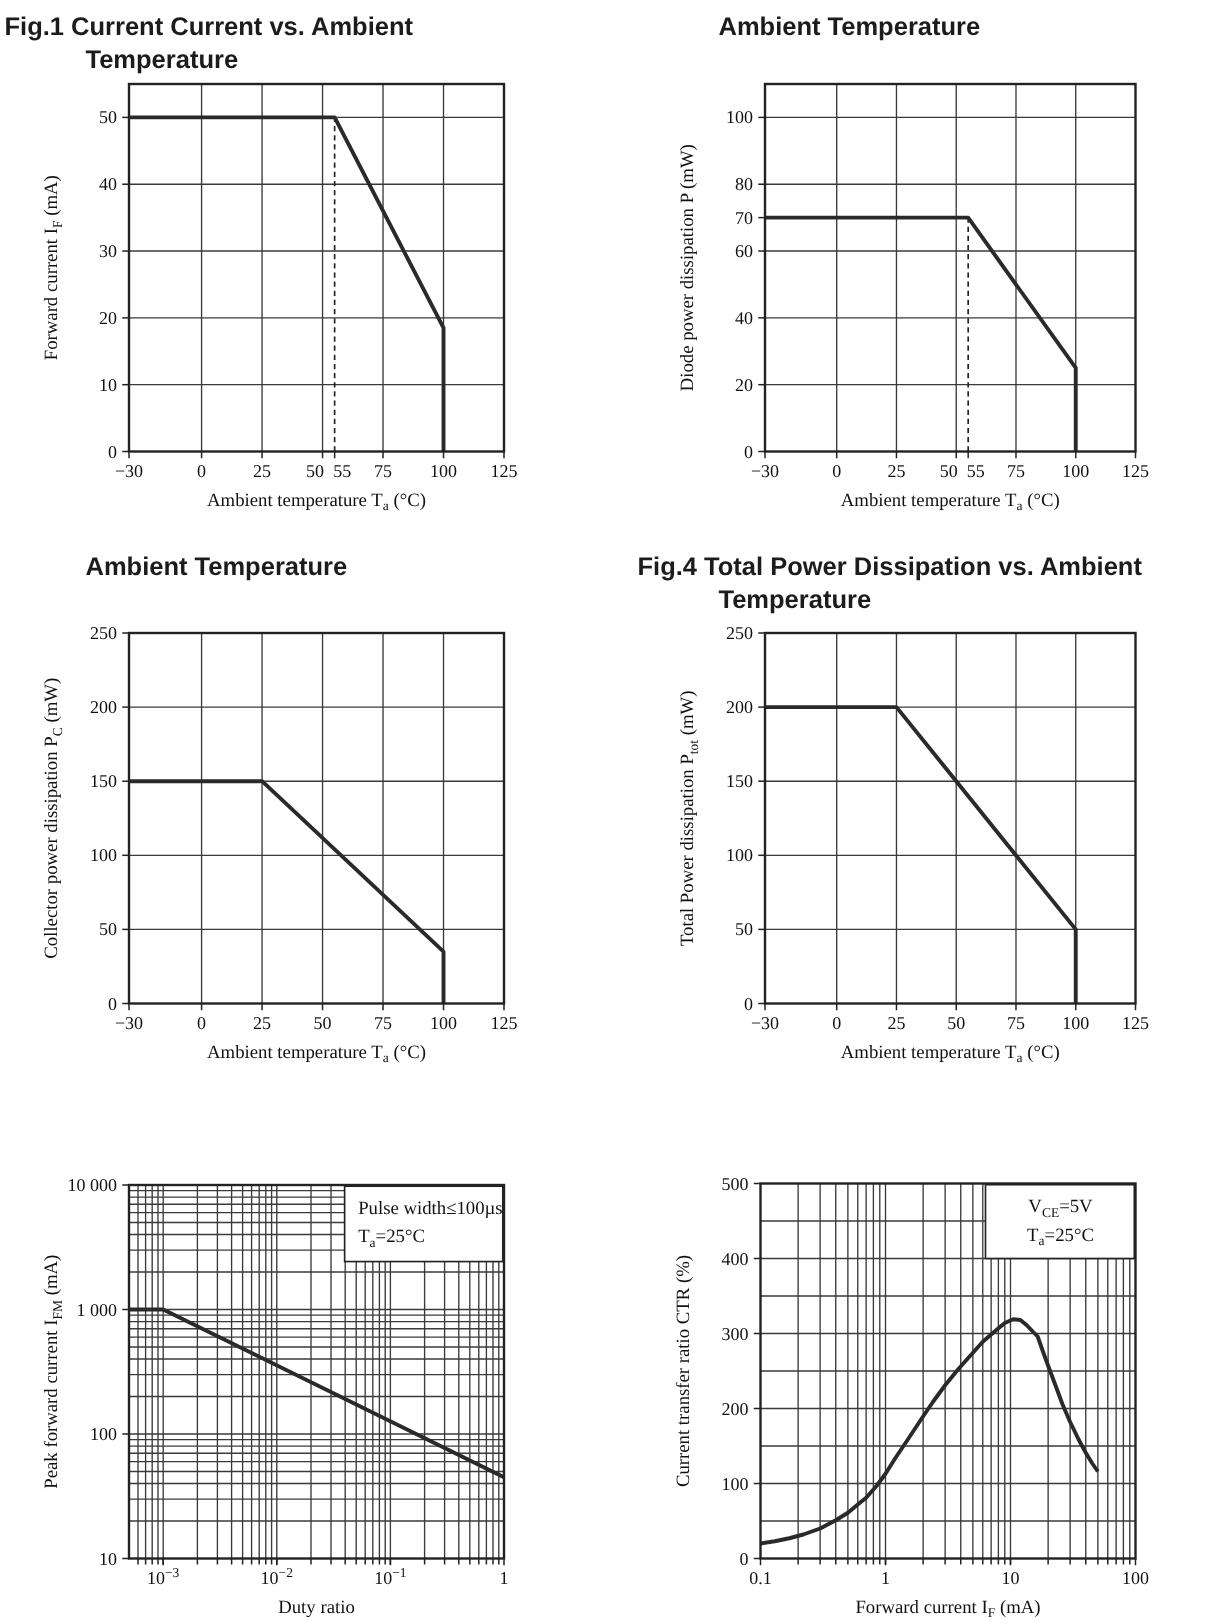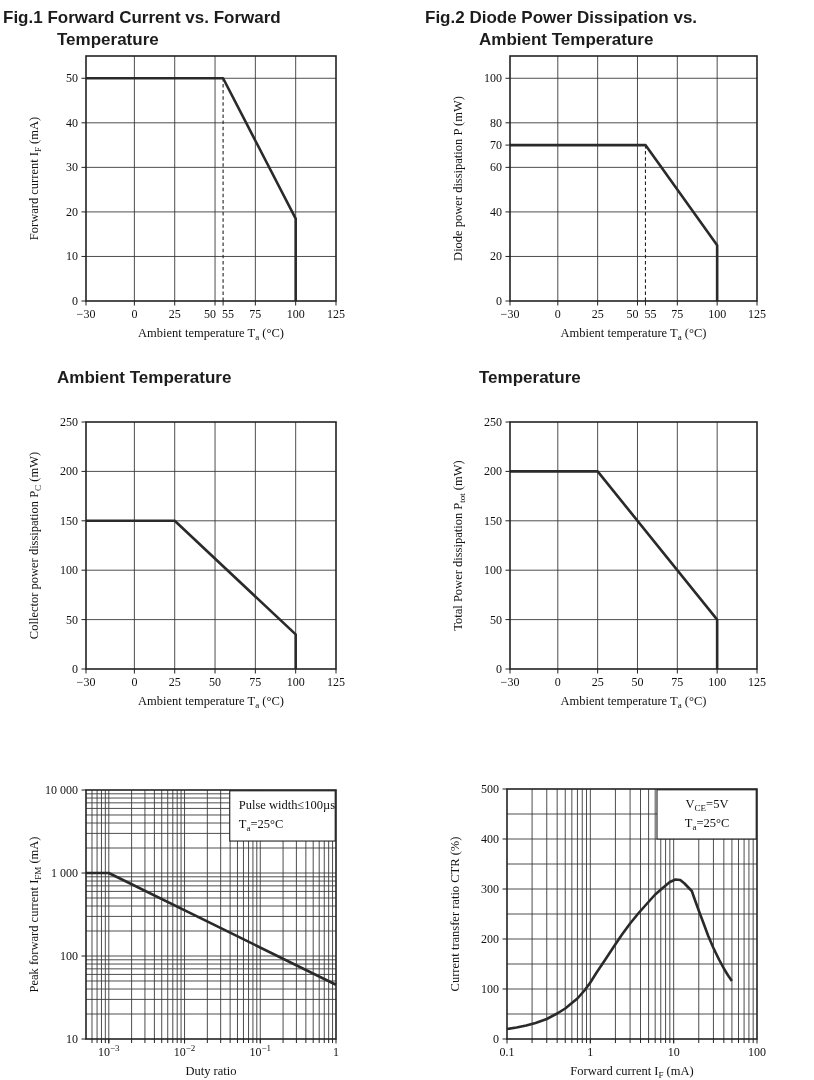--- a/index.html
+++ b/index.html
@@ -24,21 +24,21 @@
   .annBox{fill:#fff;stroke:#222;stroke-width:1.1;}
   .annText{font-family:"Liberation Serif",serif;font-size:12.5px;fill:#111;}
   .sub{font-size:9px;}
   .sup{font-size:9px;}
 </style>
 </head>
 <body>
 
 <div id="page">
   <div class="cell col0 row0" style="left:0;top:0">
-    <div class="fig-title"><span>Fig.1 Forward Current vs. Forward</span><span class="t2">Temperature</span></div>
+    <div class="fig-title"><span>Fig.1 Current Current vs. Ambient</span><span class="t2">Temperature</span></div>
     <svg class="chart" id="chart0" width="407" height="287" viewBox="0 0 407 287" style="top: 56px;">
         <line x1="134.38709677419354" y1="0" x2="134.38709677419354" y2="245" class="grid"></line>
         <line x1="174.70967741935485" y1="0" x2="174.70967741935485" y2="245" class="grid"></line>
         <line x1="215.03225806451613" y1="0" x2="215.03225806451613" y2="245" class="grid"></line>
         <line x1="255.3548387096774" y1="0" x2="255.3548387096774" y2="245" class="grid"></line>
         <line x1="295.6774193548387" y1="0" x2="295.6774193548387" y2="245" class="grid"></line>
         <line x1="86" y1="200.45454545454544" x2="336" y2="200.45454545454544" class="grid"></line>
         <line x1="86" y1="155.9090909090909" x2="336" y2="155.9090909090909" class="grid"></line>
         <line x1="86" y1="111.36363636363637" x2="336" y2="111.36363636363637" class="grid"></line>
         <line x1="86" y1="66.81818181818181" x2="336" y2="66.81818181818181" class="grid"></line>
@@ -72,21 +72,21 @@
         <text x="78" y="115.36363636363637" class="tickLabel" text-anchor="end"><tspan>30</tspan></text>
         <line x1="81.5" y1="66.81818181818181" x2="86" y2="66.81818181818181" class="tick"></line>
         <text x="78" y="70.81818181818181" class="tickLabel" text-anchor="end"><tspan>40</tspan></text>
         <line x1="81.5" y1="22.27272727272728" x2="86" y2="22.27272727272728" class="tick"></line>
         <text x="78" y="26.27272727272728" class="tickLabel" text-anchor="end"><tspan>50</tspan></text>
         <text x="211" y="281" class="axisLabel" text-anchor="middle"><tspan>Ambient temperature T</tspan><tspan dy="3" class="sub">a</tspan><tspan dy="-3"> (°C)</tspan></text>
         <text transform="translate(38,122.5) rotate(-90)" class="axisLabel" text-anchor="middle"><tspan>Forward current I</tspan><tspan dy="3" class="sub">F</tspan><tspan dy="-3"> (mA)</tspan></text>
       </svg>
   </div>
   <div class="cell col1 row0" style="left:407px;top:0">
-    <div class="fig-title"><span>Fig.2 Diode Power Dissipation vs.</span><span class="t2">Ambient Temperature</span></div>
+    <div class="fig-title"><span class="t2">Ambient Temperature</span></div>
     <svg class="chart" id="chart1" width="407" height="287" viewBox="0 0 407 287" style="top: 56px;">
         <line x1="150.80645161290323" y1="0" x2="150.80645161290323" y2="245" class="grid"></line>
         <line x1="190.6451612903226" y1="0" x2="190.6451612903226" y2="245" class="grid"></line>
         <line x1="230.48387096774195" y1="0" x2="230.48387096774195" y2="245" class="grid"></line>
         <line x1="270.3225806451613" y1="0" x2="270.3225806451613" y2="245" class="grid"></line>
         <line x1="310.1612903225806" y1="0" x2="310.1612903225806" y2="245" class="grid"></line>
         <line x1="103" y1="200.45454545454544" x2="350" y2="200.45454545454544" class="grid"></line>
         <line x1="103" y1="155.9090909090909" x2="350" y2="155.9090909090909" class="grid"></line>
         <line x1="103" y1="111.36363636363637" x2="350" y2="111.36363636363637" class="grid"></line>
         <line x1="103" y1="66.81818181818181" x2="350" y2="66.81818181818181" class="grid"></line>
@@ -166,21 +166,21 @@
         <text x="78" y="102.80000000000001" class="tickLabel" text-anchor="end"><tspan>150</tspan></text>
         <line x1="81.5" y1="49.39999999999999" x2="86" y2="49.39999999999999" class="tick"></line>
         <text x="78" y="53.39999999999999" class="tickLabel" text-anchor="end"><tspan>200</tspan></text>
         <line x1="81.5" y1="0" x2="86" y2="0" class="tick"></line>
         <text x="78" y="4" class="tickLabel" text-anchor="end"><tspan>250</tspan></text>
         <text x="211" y="283" class="axisLabel" text-anchor="middle"><tspan>Ambient temperature T</tspan><tspan dy="3" class="sub">a</tspan><tspan dy="-3"> (°C)</tspan></text>
         <text transform="translate(38,123.5) rotate(-90)" class="axisLabel" text-anchor="middle"><tspan>Collector power dissipation P</tspan><tspan dy="3" class="sub">C</tspan><tspan dy="-3"> (mW)</tspan></text>
       </svg>
   </div>
   <div class="cell col1 row1" style="left:407px;top:360px">
-    <div class="fig-title"><span class="t2">Temperature</span></div>
+    <div class="fig-title"><span>Fig.4 Total Power Dissipation vs. Ambient</span><span class="t2">Temperature</span></div>
     <svg class="chart" id="chart3" width="407" height="289" viewBox="0 0 407 289" style="top: 62px;">
         <line x1="150.80645161290323" y1="0" x2="150.80645161290323" y2="247" class="grid"></line>
         <line x1="190.6451612903226" y1="0" x2="190.6451612903226" y2="247" class="grid"></line>
         <line x1="230.48387096774195" y1="0" x2="230.48387096774195" y2="247" class="grid"></line>
         <line x1="270.3225806451613" y1="0" x2="270.3225806451613" y2="247" class="grid"></line>
         <line x1="310.1612903225806" y1="0" x2="310.1612903225806" y2="247" class="grid"></line>
         <line x1="103" y1="197.60000000000002" x2="350" y2="197.60000000000002" class="grid"></line>
         <line x1="103" y1="148.2" x2="350" y2="148.2" class="grid"></line>
         <line x1="103" y1="98.80000000000001" x2="350" y2="98.80000000000001" class="grid"></line>
         <line x1="103" y1="49.39999999999999" x2="350" y2="49.39999999999999" class="grid"></line>

